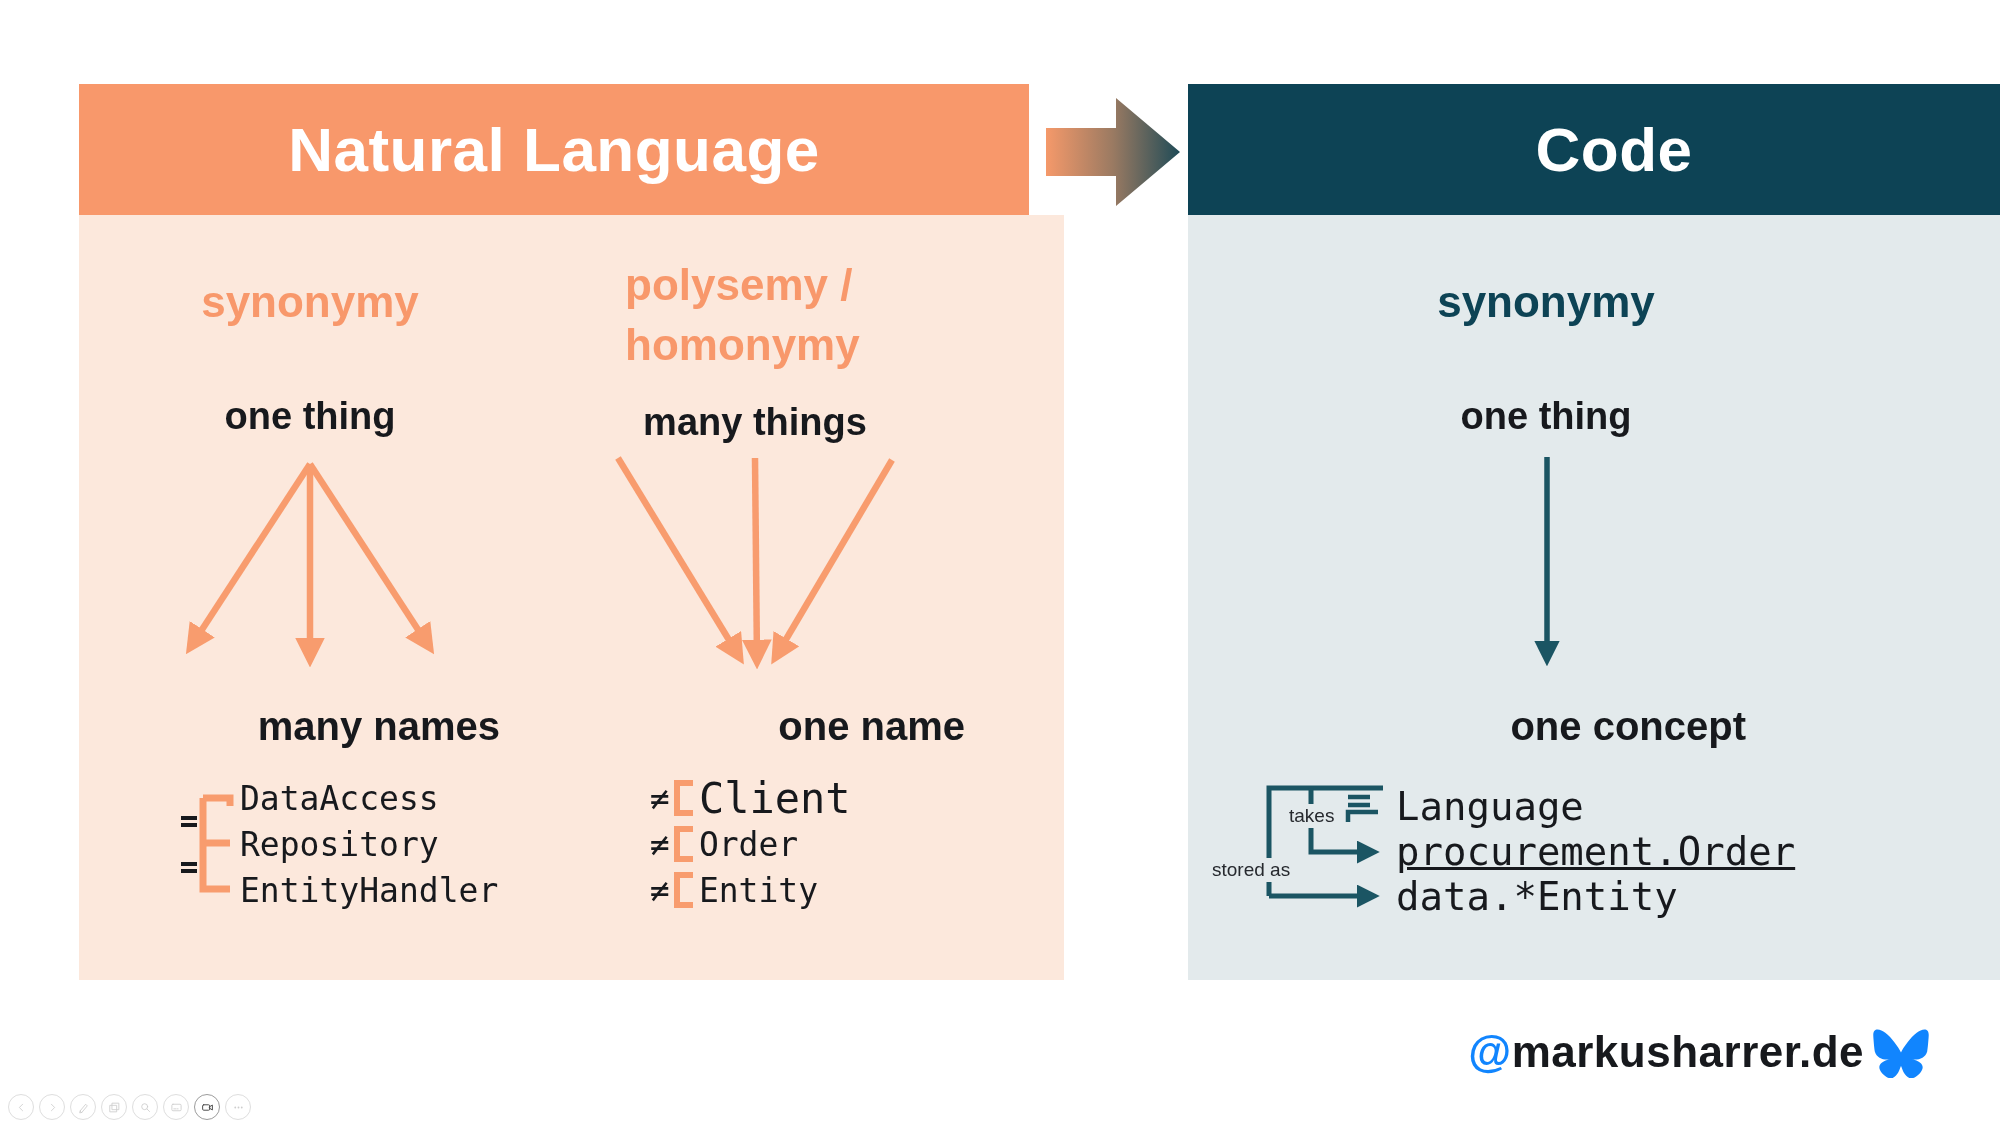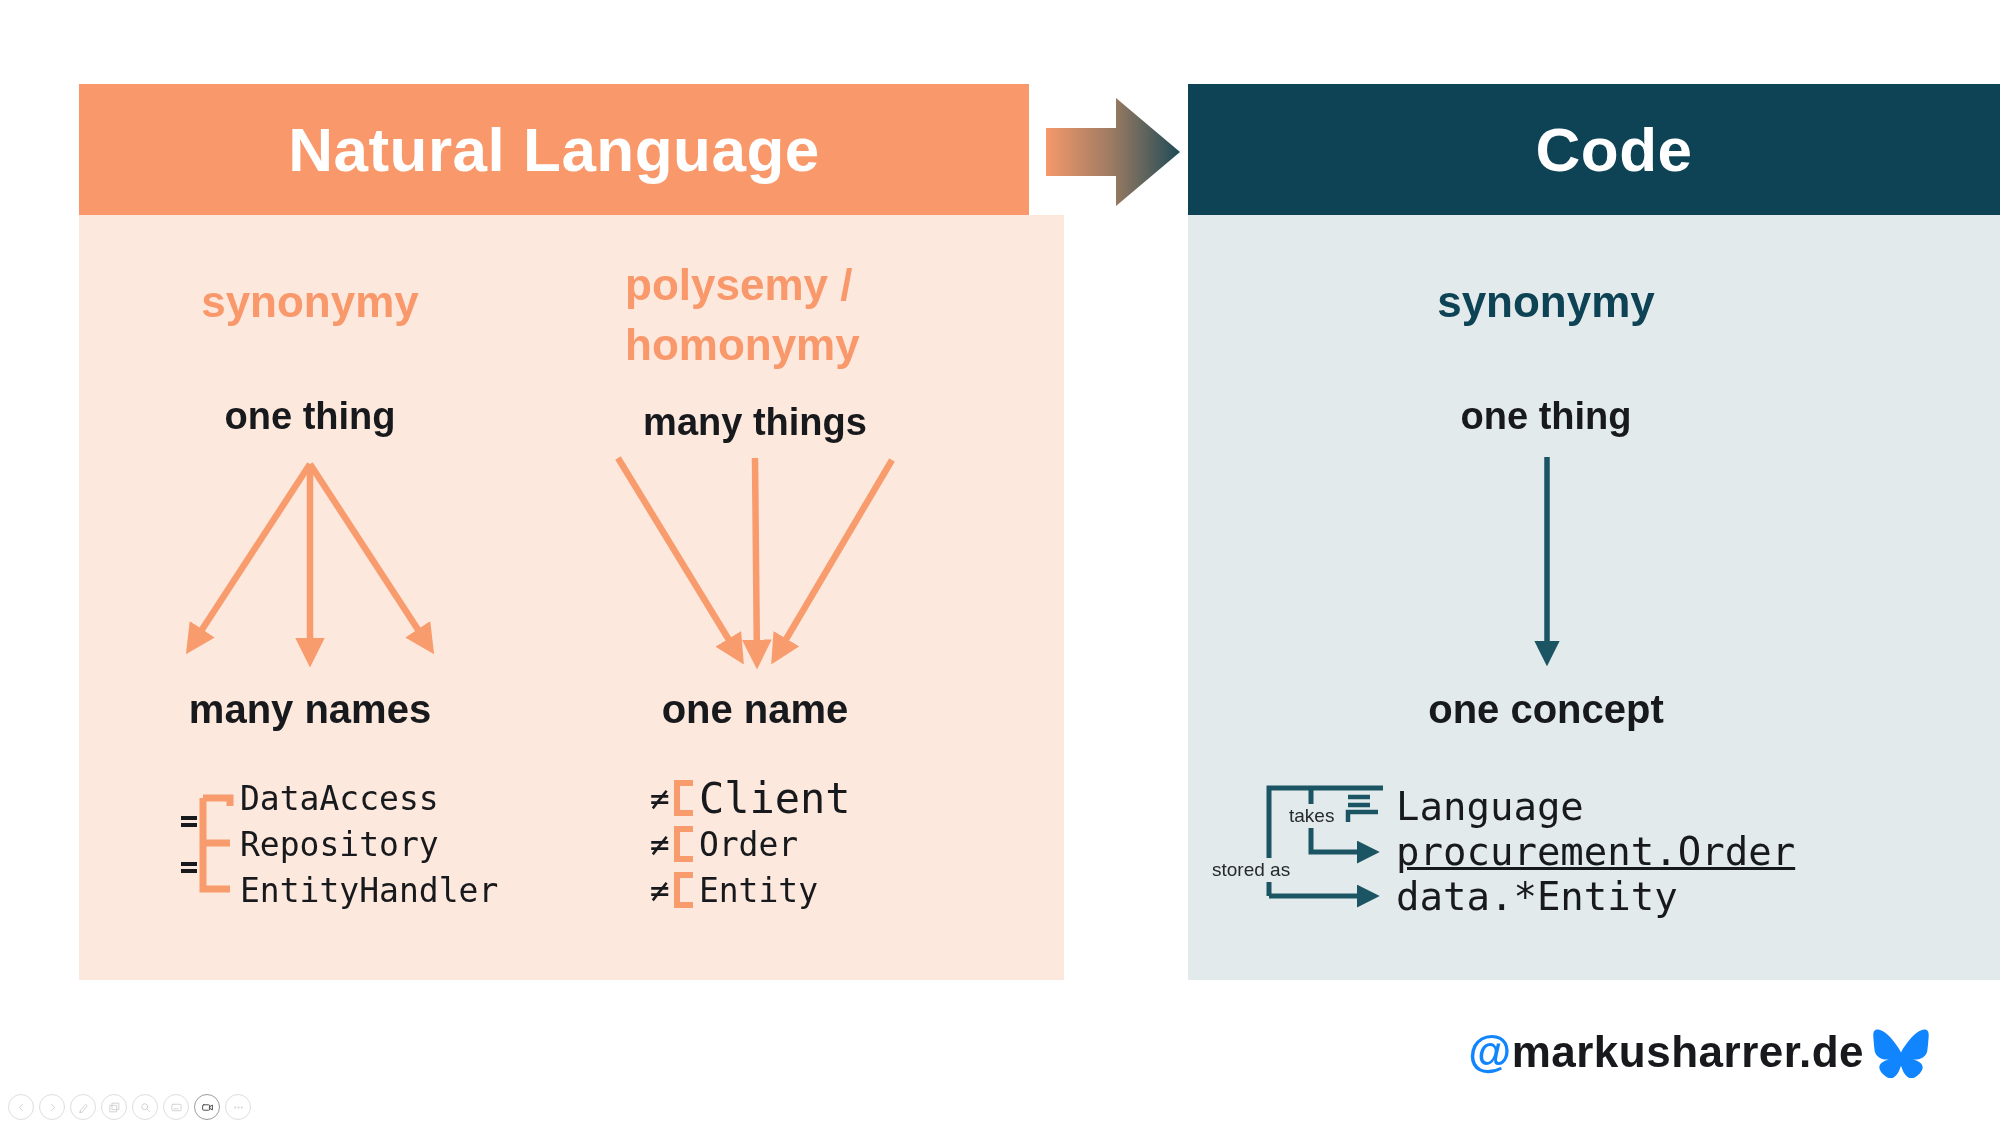--- a/index.html
+++ b/index.html
@@ -14,21 +14,21 @@
   .panel-title{color:#ffffff;font-size:62px;font-weight:bold;letter-spacing:.5px;}
   .panel-body{position:absolute;left:0;top:131px;width:100%;height:765px;}
   .panel-body.peach{background:#fce8dc;padding-left:35px;}
   .panel-body.steel{background:#e3eaec;}
 
   .abs{position:absolute;}
   .section-title{font-size:44px;font-weight:bold;color:#f8986b;text-align:center;}
   .section-title.teal-text{color:#0d4355;}
   .section-title.left-align{text-align:left;line-height:60px;}
   .thing-label{font-size:38px;font-weight:bold;color:#17191d;text-align:center;}
-  .result-label{font-size:40px;font-weight:bold;color:#17191d;text-align:center;}
+  .result-label{font-size:40px;font-weight:bold;color:#17191d;text-align:right;margin-top:17px;}
 
   .mono{font-family:"DejaVu Sans Mono","Liberation Mono",monospace;color:#17191d;}
   .syn-row{position:absolute;left:65px;height:46px;display:flex;align-items:center;font-size:33px;}
   .poly-row{position:absolute;left:0;height:46px;display:flex;align-items:center;}
   .neq{font-family:"DejaVu Sans Mono","Liberation Mono",monospace;font-size:33px;color:#17191d;margin-right:4px;}
   .obr{display:inline-block;width:13px;height:24px;border:6px solid #f89c6e;border-right:none;margin-right:6px;}
   .code-row{position:absolute;left:170px;height:45px;display:flex;align-items:center;font-size:39px;}
 
   .edge-label{position:absolute;font-size:19px;color:#26292e;background:#e3eaec;padding:1px 6px;white-space:nowrap;}
 

